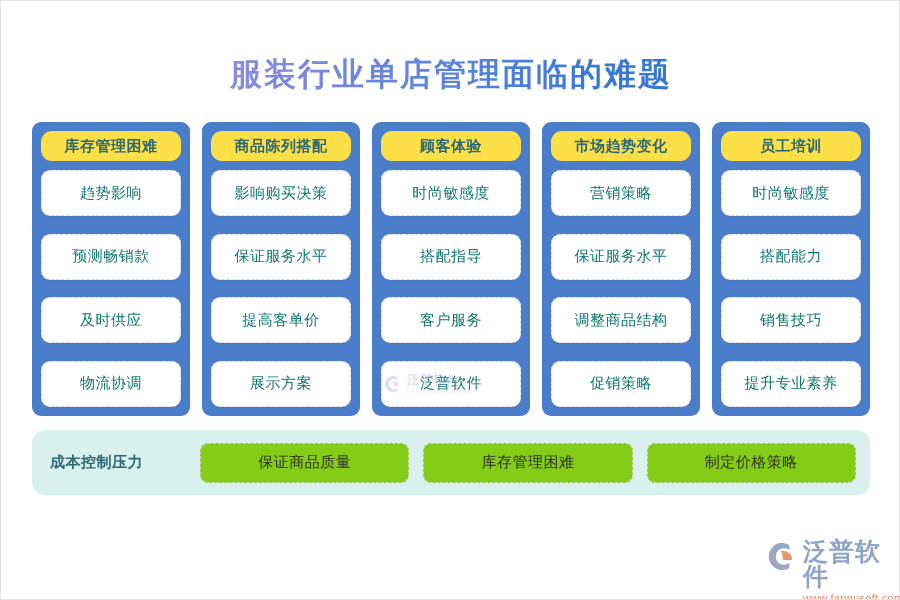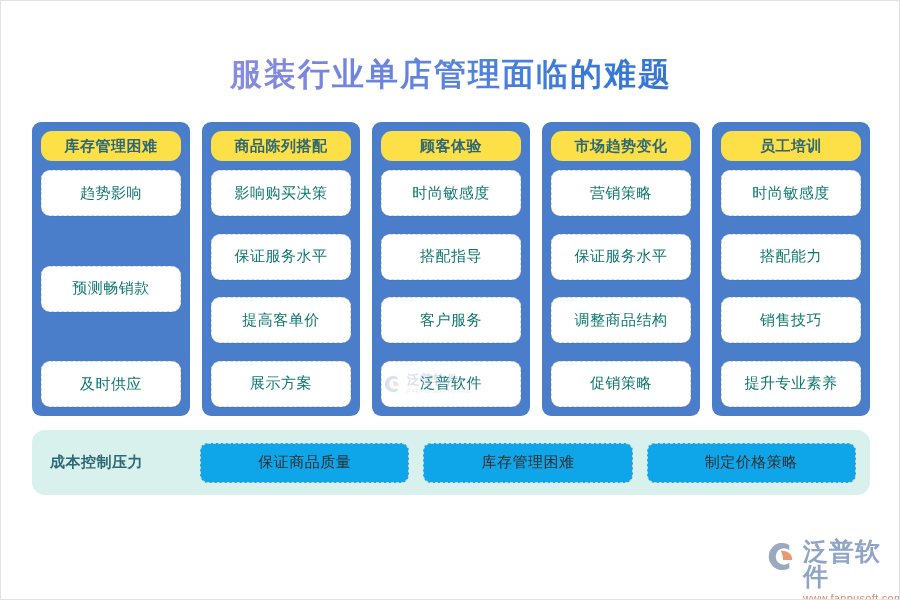--- a/index.html
+++ b/index.html
@@ -126,21 +126,21 @@
   .bottom-items {
     flex: 1;
     display: flex;
     align-items: center;
     justify-content: space-between;
     gap: 14px;
   }
 
   .bottom-card {
     flex: 1;
-    background: #0ea5e9;
+    background: #84cc16;
     border: 1px dashed #d0d0d0;
     border-radius: 8px;
     height: 40px;
     display: flex;
     align-items: center;
     justify-content: center;
     font-size: 15px;
     color: #2f2f2f;
     letter-spacing: 0.5px;
   }
@@ -209,20 +209,21 @@
   </div>
 
   <div class="columns">
 
     <div class="column">
       <div class="col-header">库存管理困难</div>
       <div class="col-items">
         <div class="item-card">趋势影响</div>
         <div class="item-card">预测畅销款</div>
         <div class="item-card">及时供应</div>
+        <div class="item-card">物流协调</div>
       </div>
     </div>
 
     <div class="column">
       <div class="col-header">商品陈列搭配</div>
       <div class="col-items">
         <div class="item-card">影响购买决策</div>
         <div class="item-card">保证服务水平</div>
         <div class="item-card">提高客单价</div>
         <div class="item-card">展示方案</div>

